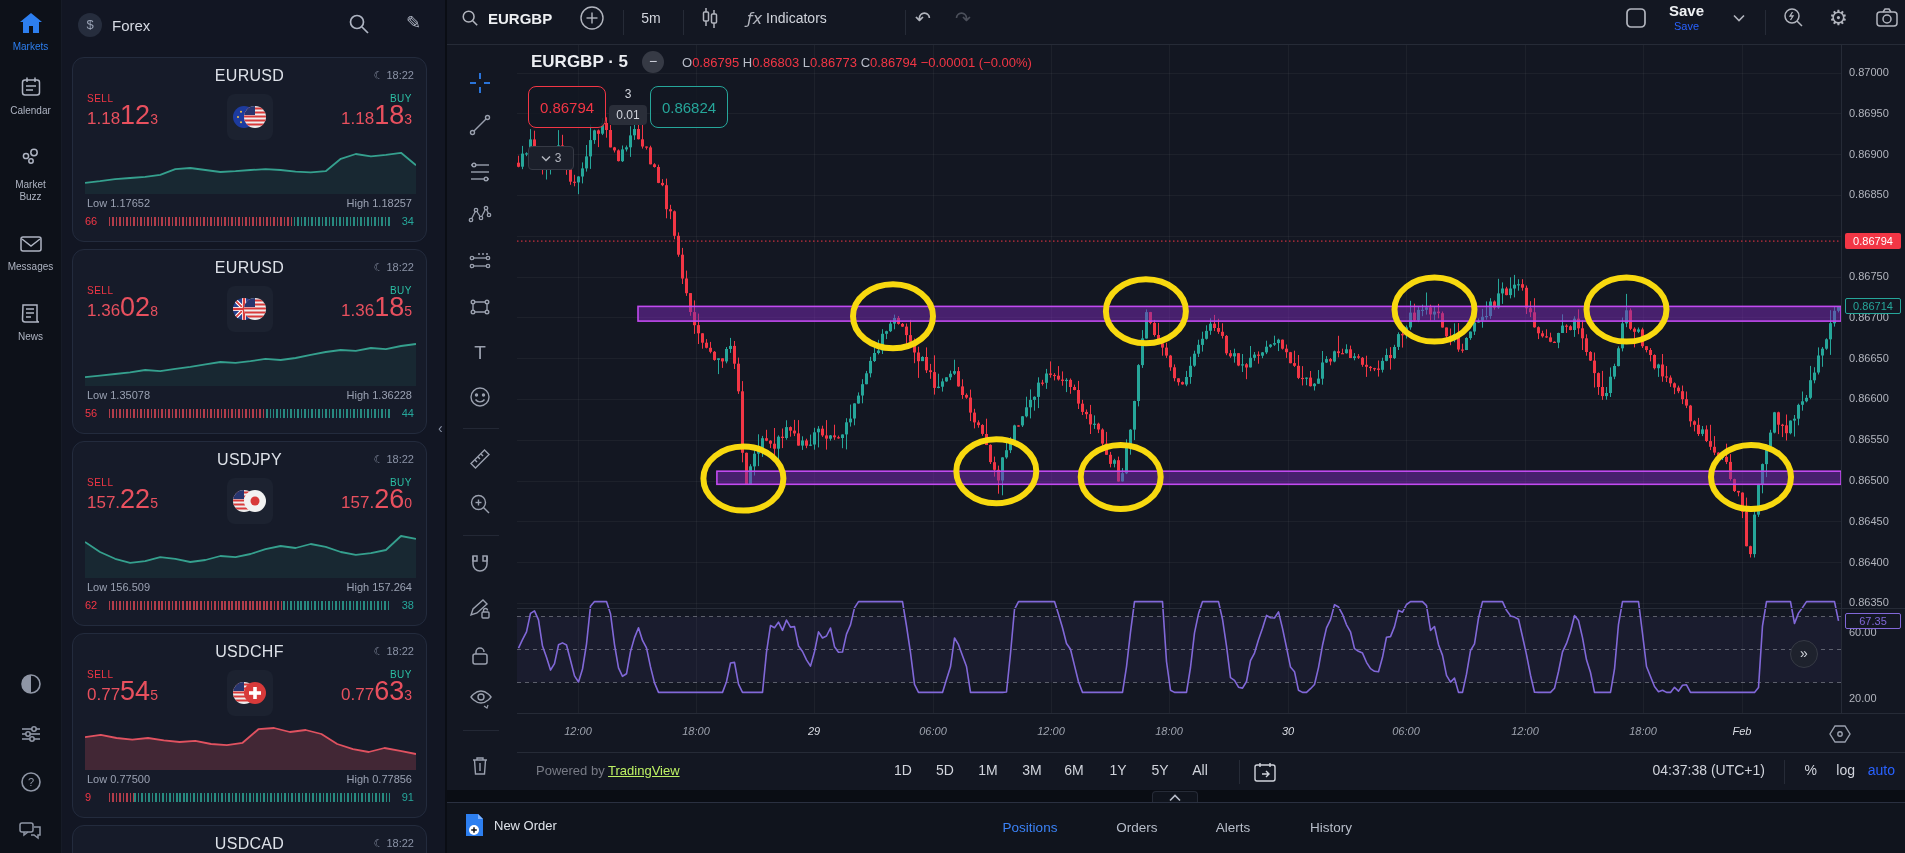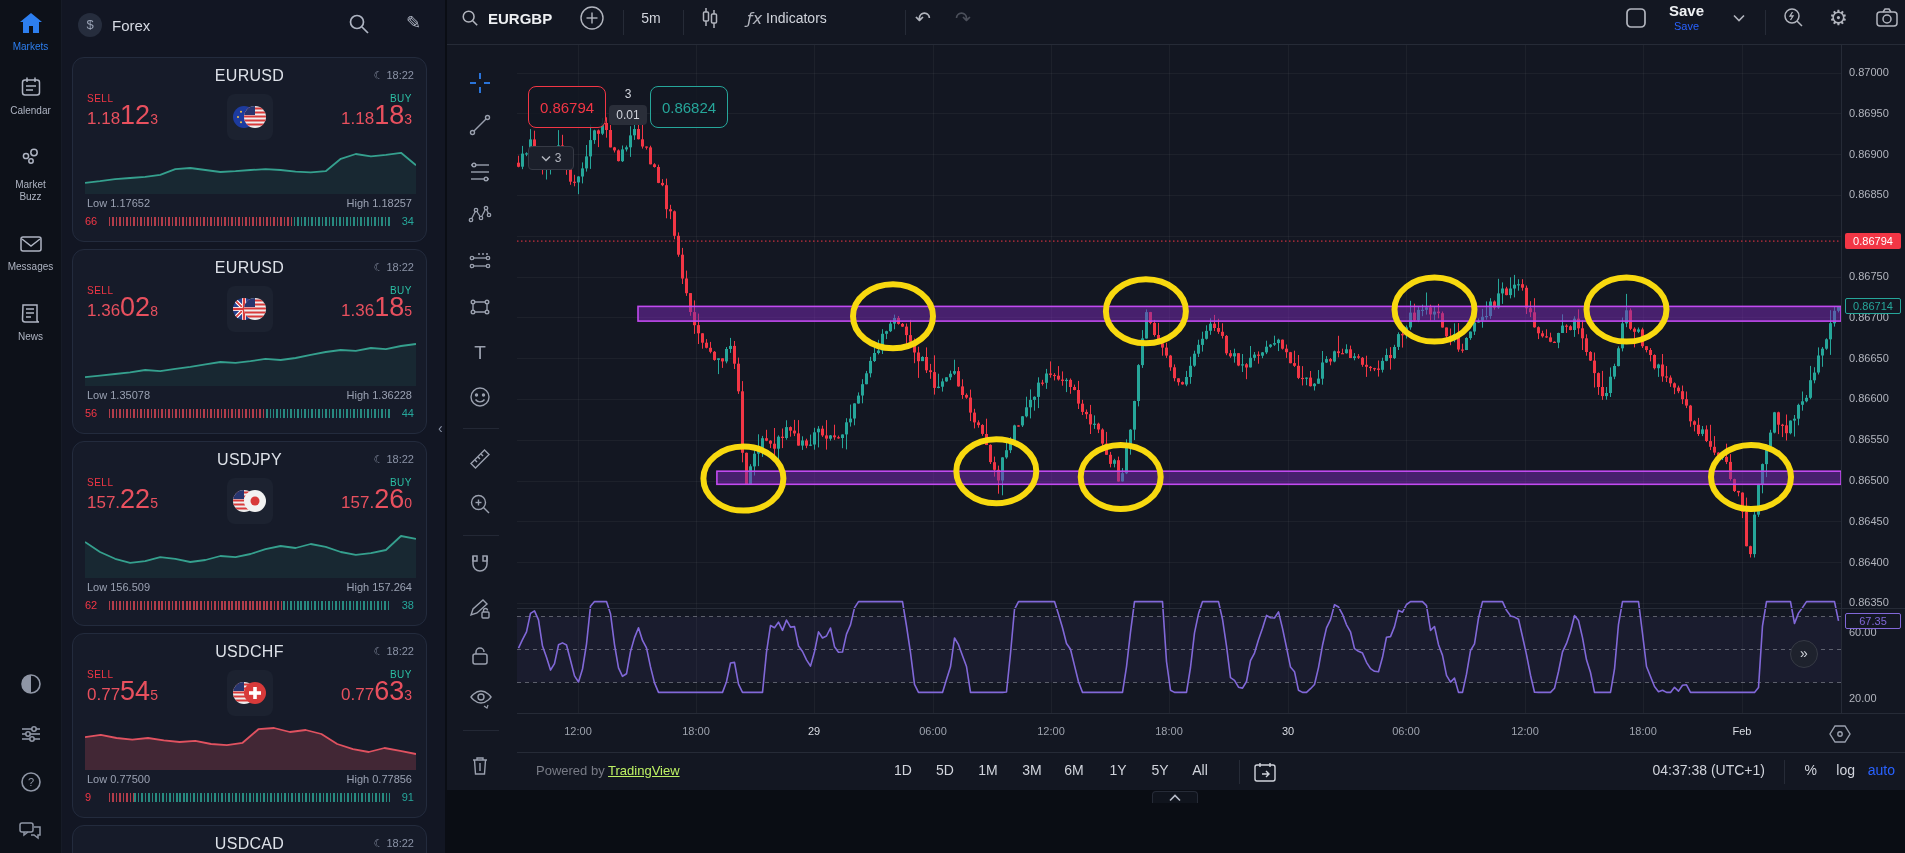--- a/index.html
+++ b/index.html
@@ -43,21 +43,21 @@
 #top-toolbar{position:absolute;left:0;top:0;width:1458px;height:45px;border-bottom:1px solid #262b37;box-sizing:border-box;}
 .tt{position:absolute;top:0;height:36px;display:flex;align-items:center;color:#d1d4dc;font-size:14px;}
 .tdiv{position:absolute;top:10px;width:1px;height:25px;background:#262b37;}
 #draw-toolbar{position:absolute;left:0;top:45px;width:70px;height:745px;}
 .dt-ico{position:absolute;left:21px;width:24px;height:24px;color:#9aa0ae;text-align:center;}
 .dt-div{position:absolute;left:16px;width:36px;height:1px;background:#232835;}
 #price-axis{position:absolute;left:1394px;top:45px;width:64px;height:668px;background:#131722;border-left:1px solid #262b37;box-sizing:border-box;}
 .tick{position:absolute;left:7px;font-size:11px;color:#b2b5be;}
 .plabel{position:absolute;left:3px;width:56px;height:16px;font-size:11px;text-align:center;line-height:16px;border-radius:2px;}
 #pane-split{position:absolute;left:70px;top:608px;width:1388px;height:1px;background:#262b37;}
-#time-strip{position:absolute;left:70px;top:713px;width:1388px;height:39px;border-top:1px solid #262b37;box-sizing:border-box;}
+#time-strip{position:absolute;left:70px;top:713px;width:1388px;height:39px;border-top:1px solid #262b37;box-sizing:border-box;font-style:italic;}
 .tlabel{position:absolute;top:11px;width:60px;margin-left:-30px;text-align:center;font-size:11px;color:#9da2ad;}
 .tlabel.day{color:#d9dce3;}
 #footer{position:absolute;left:70px;top:752px;width:1388px;height:38px;border-top:1px solid #262b37;box-sizing:border-box;color:#d1d4dc;font-size:14px;}
 .rng{position:absolute;top:9px;width:36px;text-align:center;font-size:14px;color:#d1d4dc;cursor:pointer;}
 #scroll-btn{position:absolute;left:1343px;top:640px;width:26px;height:26px;border-radius:50%;background:#1e222d;border:1px solid #363a45;color:#d1d4dc;font-size:14px;line-height:24px;text-align:center;}
 
 #legend{position:absolute;left:84px;top:51px;display:flex;align-items:center;}
 #legend .sym{font-size:17px;color:#eceef2;font-weight:700;}
 #legend .hide{width:22px;height:22px;border-radius:50%;background:#363a45;color:#cfd3dc;font-size:14px;line-height:21px;text-align:center;margin-left:14px;}
 #legend .ohlc{margin-left:18px;font-size:13px;color:#b9bdc9;}
@@ -1264,20 +1264,31 @@
         <ellipse cx="376.0" cy="271.2" rx="40" ry="32" fill="none" stroke="#f8d90f" stroke-width="6"></ellipse>
         <ellipse cx="628.9" cy="266.3" rx="40" ry="32" fill="none" stroke="#f8d90f" stroke-width="6"></ellipse>
         <ellipse cx="917.5" cy="264.6" rx="40" ry="32" fill="none" stroke="#f8d90f" stroke-width="6"></ellipse>
         <ellipse cx="1109.5" cy="264.6" rx="40" ry="32" fill="none" stroke="#f8d90f" stroke-width="6"></ellipse>
         <ellipse cx="226.4" cy="433.6" rx="40" ry="32" fill="none" stroke="#f8d90f" stroke-width="6"></ellipse>
         <ellipse cx="479.3" cy="426.2" rx="40" ry="32" fill="none" stroke="#f8d90f" stroke-width="6"></ellipse>
         <ellipse cx="603.7" cy="431.9" rx="40" ry="32" fill="none" stroke="#f8d90f" stroke-width="6"></ellipse>
         <ellipse cx="1234.0" cy="431.9" rx="40" ry="32" fill="none" stroke="#f8d90f" stroke-width="6"></ellipse>
       </svg>
 
+    <div id="legend">
+      <span class="sym">EURGBP · 5</span>
+      <span class="hide">−</span>
+      <span class="ohlc">
+        <span>O</span><b>0.86795</b>
+        <span>H</span><b>0.86803</b>
+        <span>L</span><b>0.86773</b>
+        <span>C</span><b>0.86794</b>
+        <b>−0.00001 (−0.00%)</b>
+      </span>
+    </div>
     <div id="order-widget">
       <div class="ow-box ow-sell">0.86794</div>
       <div class="ow-mid">
         <span class="ow-sp">3</span>
         <span class="ow-qty">0.01</span>
       </div>
       <div class="ow-box ow-buy">0.86824</div>
     </div>
     <div id="coll-pill">
       <svg width="10" height="7" viewBox="0 0 10 7" fill="none" stroke="#b2b5be" stroke-width="1.5">
@@ -1350,14 +1361,31 @@
       <span style="position:absolute;right:50px;top:9px">log</span>
       <span style="position:absolute;right:10px;top:9px;color:#2962ff">auto</span>
     </div>
   </section>
 
   <div id="panel-chev">
       <svg width="12" height="8" viewBox="0 0 12 8" fill="none" stroke="#b8bdc9" stroke-width="1.6" style="margin:2px auto 0">
         <path d="M1 6.5l5-5 5 5"></path>
       </svg>
     </div>
+  <footer id="order-panel">
+    <div id="new-order">
+      <svg width="19" height="25" viewBox="0 0 19 25">
+          <path d="M1 1h12l5 5v17H1z" fill="#2d7ff0"></path>
+          <path d="M13 1l5 5h-5z" fill="#7fb3ff"></path>
+          <circle cx="9" cy="17" r="5" fill="#fff"></circle>
+          <path d="M9 14.2v5.6M6.2 17h5.6" stroke="#10141d" stroke-width="1.5"></path>
+        </svg>
+      <span>New Order</span>
+    </div>
+    <div id="ptabs">
+        <span class="ptab active" style="left: 583px;">Positions</span>
+        <span class="ptab" style="left: 690px;">Orders</span>
+        <span class="ptab" style="left: 786px;">Alerts</span>
+        <span class="ptab" style="left: 884px;">History</span>
+      </div>
+  </footer>
 
 </div>
 
 </body></html>

